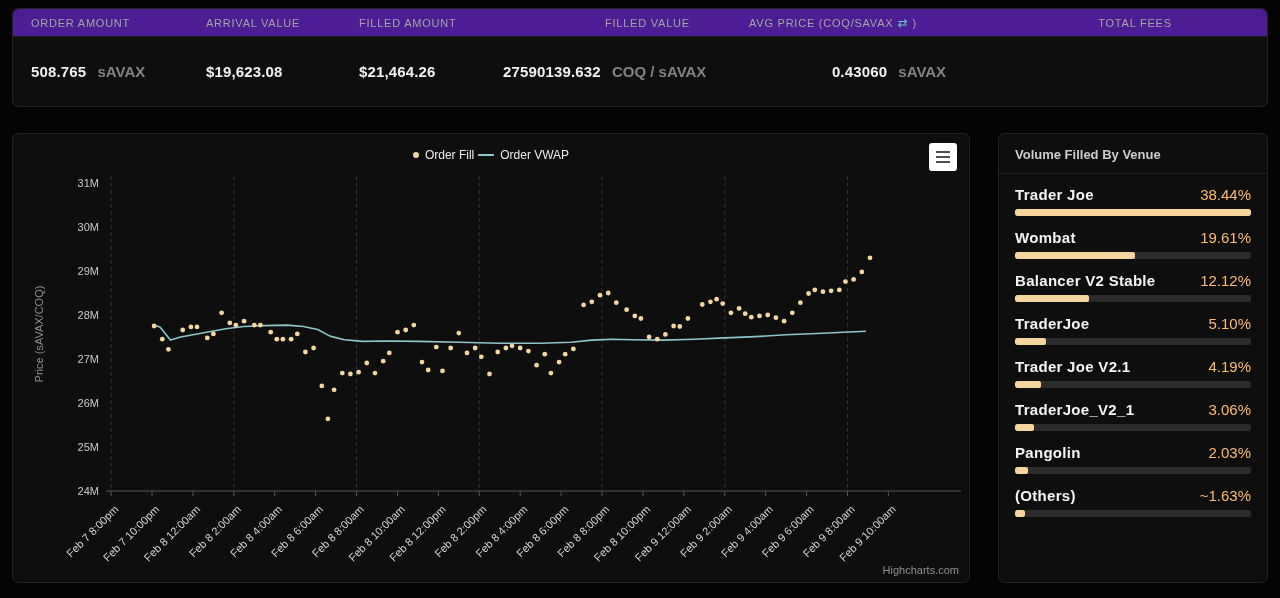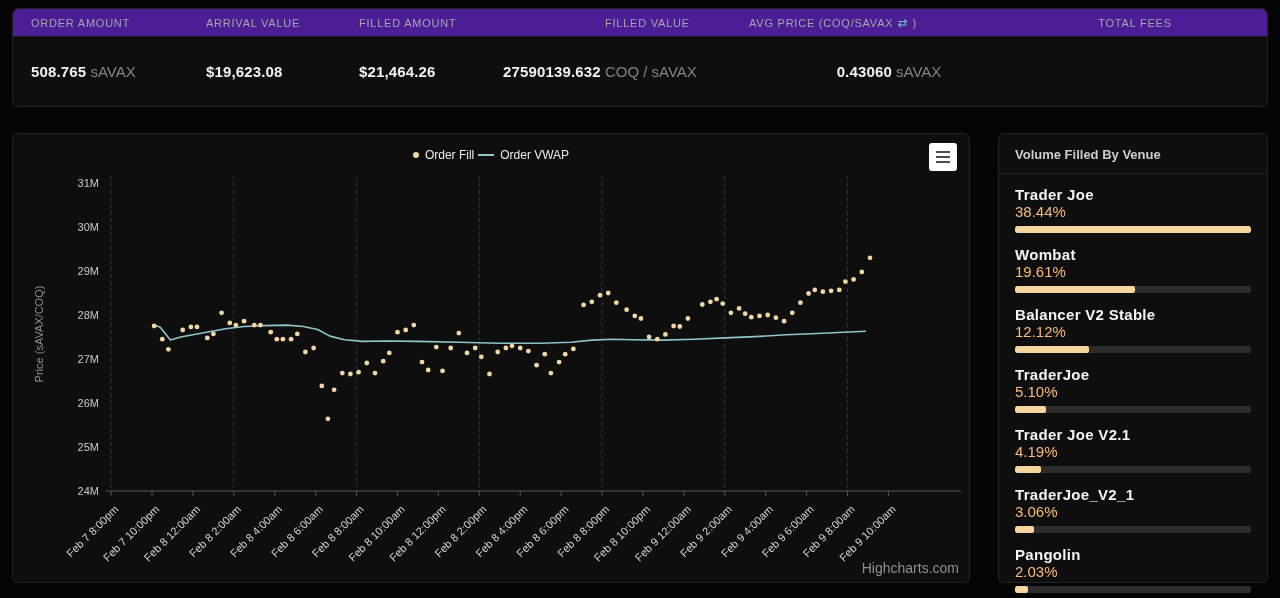--- a/index.html
+++ b/index.html
@@ -12,43 +12,43 @@
   .srow { display:flex; }
   #stats-hdr { height:28px; align-items:center; background:#4c1d95; border-bottom:1px solid #1e1e1e;
                border-radius:6px 6px 0 0; padding-left:18px; }
   #stats-vals { height:69px; align-items:center; padding-left:18px; }
   .cell { flex:0 0 auto; white-space:nowrap; }
   .c0{width:175px}.c1{width:153px}.c2{width:246px}.c3{width:144px}.c4{width:326px}
   .c5{width:192px; text-align:center; padding-right:72px;}
   #stats-hdr .cell { font-size:11px; letter-spacing:.07em; color:#a6a6a6; font-weight:500; }
   .swap { color:#6fc7ce; font-size:12px; }
   .val { font-size:15px; font-weight:700; color:#f1f1f1; letter-spacing:.01em; }
-  .unit { font-size:15px; font-weight:400; color:#848484; }
+  .unit { font-size:15px; font-weight:700; color:#848484;padding-left:7px; }
 
   
   #chart-panel { left:12px; top:133px; width:958px; height:450px; }
   #chart-svg { position:absolute; left:0; top:0; }
   #legend { position:absolute; left:0; right:0; top:14px; display:flex; justify-content:center;
             gap:4px; align-items:flex-start; }
   .legend-item { display:flex; align-items:center; gap:6px; font-size:12px; color:#ececec; cursor:pointer; }
   .legend-dot { width:6px; height:6px; border-radius:50%; }
   .legend-line { width:16px; height:2px; }
   #menu-btn { position:absolute; top:9px; right:12px; width:28px; height:28px; background:#ffffff;
               border-radius:3px; display:flex; flex-direction:column; justify-content:center;
               align-items:center; gap:3px; cursor:pointer; }
   #menu-btn div { width:14px; height:2px; background:#4d4d4d; }
-  #credits { position:absolute; right:10px; bottom:6px; font-size:14px; color:#909090; }
+  #credits { position:absolute; right:10px; bottom:6px; font-size:11px; color:#909090; }
 
   
   #venue-panel { left:998px; top:133px; width:270px; height:450px; }
   #venue-title { padding:13px 16px 11px; font-size:13px; font-weight:600; color:#cdcdcd;
                  border-bottom:1px solid #212121; }
   #venue-rows { padding:12px 16px 0; }
   .venue-row { margin-bottom:13px; }
-  .venue-line { display:flex; justify-content:space-between; align-items:flex-start;flex-direction:column; }
+  .venue-line { display:flex; justify-content:space-between; align-items:center; }
   .venue-name { font-size:15px; font-weight:700; color:#f4f4f4; letter-spacing:.02em; }
   .venue-pct  { font-size:15px; color:#fdba74; }
   .venue-track { margin-top:6px; height:7px; border-radius:2px; background:#2c2c2c; overflow:hidden; }
   .venue-fill  { height:100%; border-radius:2px; }
 </style>
 </head>
 <body>
 
 <div id="stats-bar" class="panel">
   <div id="stats-hdr" class="srow">

